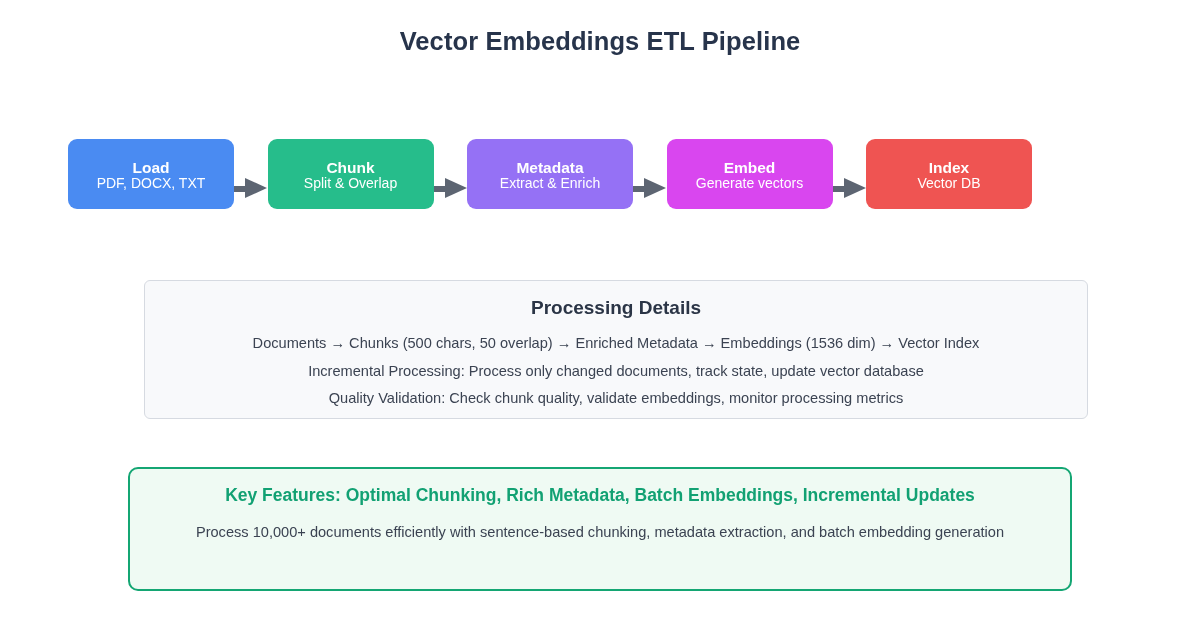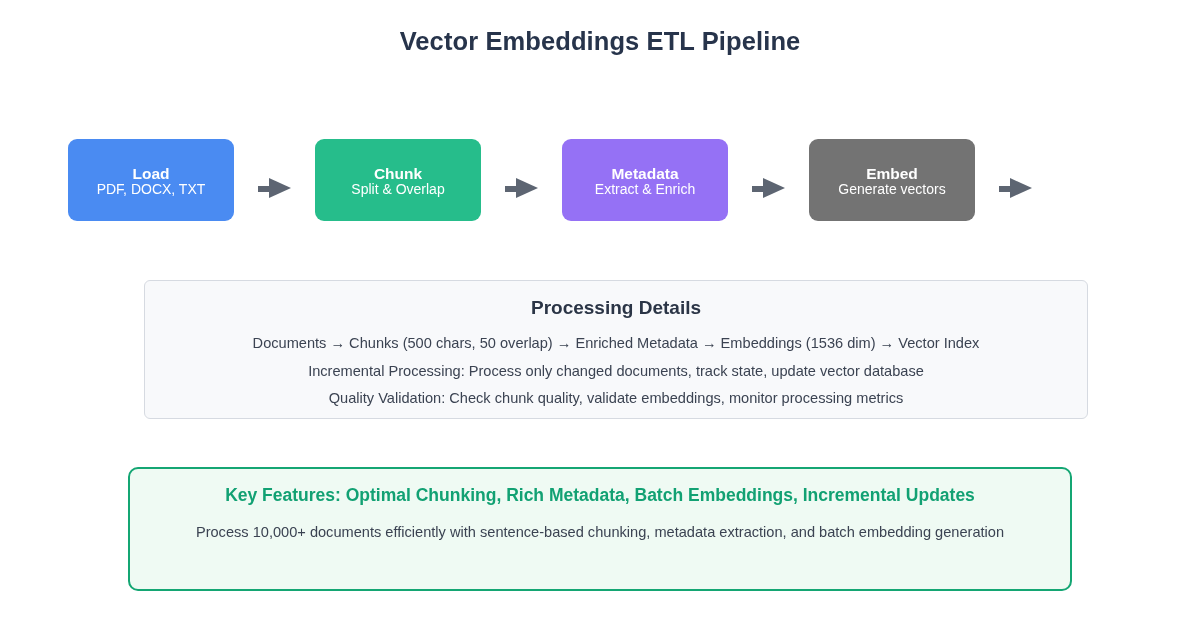--- a/index.html
+++ b/index.html
@@ -44,21 +44,21 @@
     width: 964px;
     height: 98px;
     display: flex;
     align-items: stretch;
     justify-content: space-between;
   }
 
   .stage {
     position: relative;
     width: 166px;
-    height: 82px;
+    height: 70px;
     border-radius: 9px;
     box-sizing: border-box;
     display: flex;
     flex-direction: column;
     align-items: center;
     justify-content: center;
     color: #ffffff;
     flex: 0 0 166px;
   }
 
@@ -194,30 +194,34 @@
     <div class="stage" style="background: rgb(149, 113, 245);">
       <div class="stage-title">Metadata</div>
       <div class="stage-sub">Extract &amp; Enrich</div>
     </div>
 
     <div class="arrow">
       <div class="stem" style="background: rgb(93, 101, 114);"></div>
       <div class="head" style="border-left-color: rgb(93, 101, 114);"></div>
     </div>
 
-    <div class="stage" style="background: #737373;">
+    <div class="stage" style="background: #d946ef;">
       <div class="stage-title">Embed</div>
       <div class="stage-sub">Generate vectors</div>
     </div>
 
     <div class="arrow">
       <div class="stem" style="background: rgb(93, 101, 114);"></div>
       <div class="head" style="border-left-color: rgb(93, 101, 114);"></div>
     </div>
 
+    <div class="stage" style="background: rgb(239, 84, 82);">
+      <div class="stage-title">Index</div>
+      <div class="stage-sub">Vector DB</div>
+    </div>
 
   </div>
 
   <div class="details" style="background: rgb(248, 249, 251); border-color: rgb(214, 218, 225);">
     <div class="details-title">Processing Details</div>
     <div class="details-lines">
       <div class="details-line">Documents → Chunks (500 chars, 50 overlap) → Enriched Metadata → Embeddings (1536 dim) → Vector Index</div>
       <div class="details-line">Incremental Processing: Process only changed documents, track state, update vector database</div>
       <div class="details-line">Quality Validation: Check chunk quality, validate embeddings, monitor processing metrics</div>
     </div>

